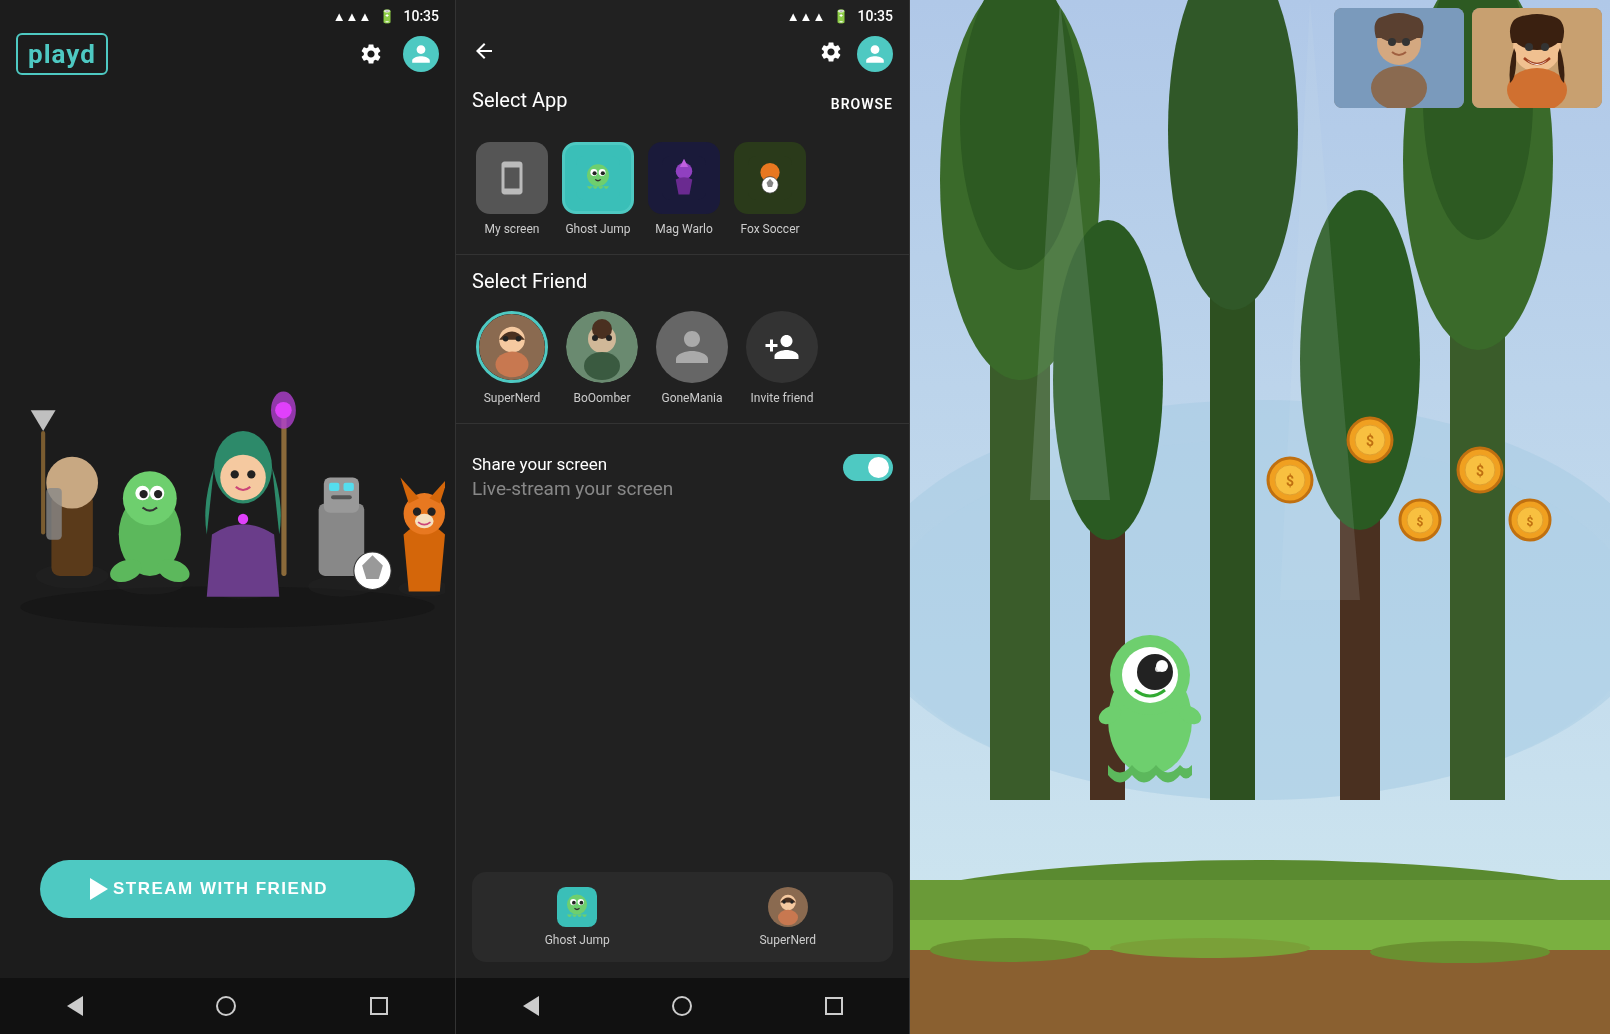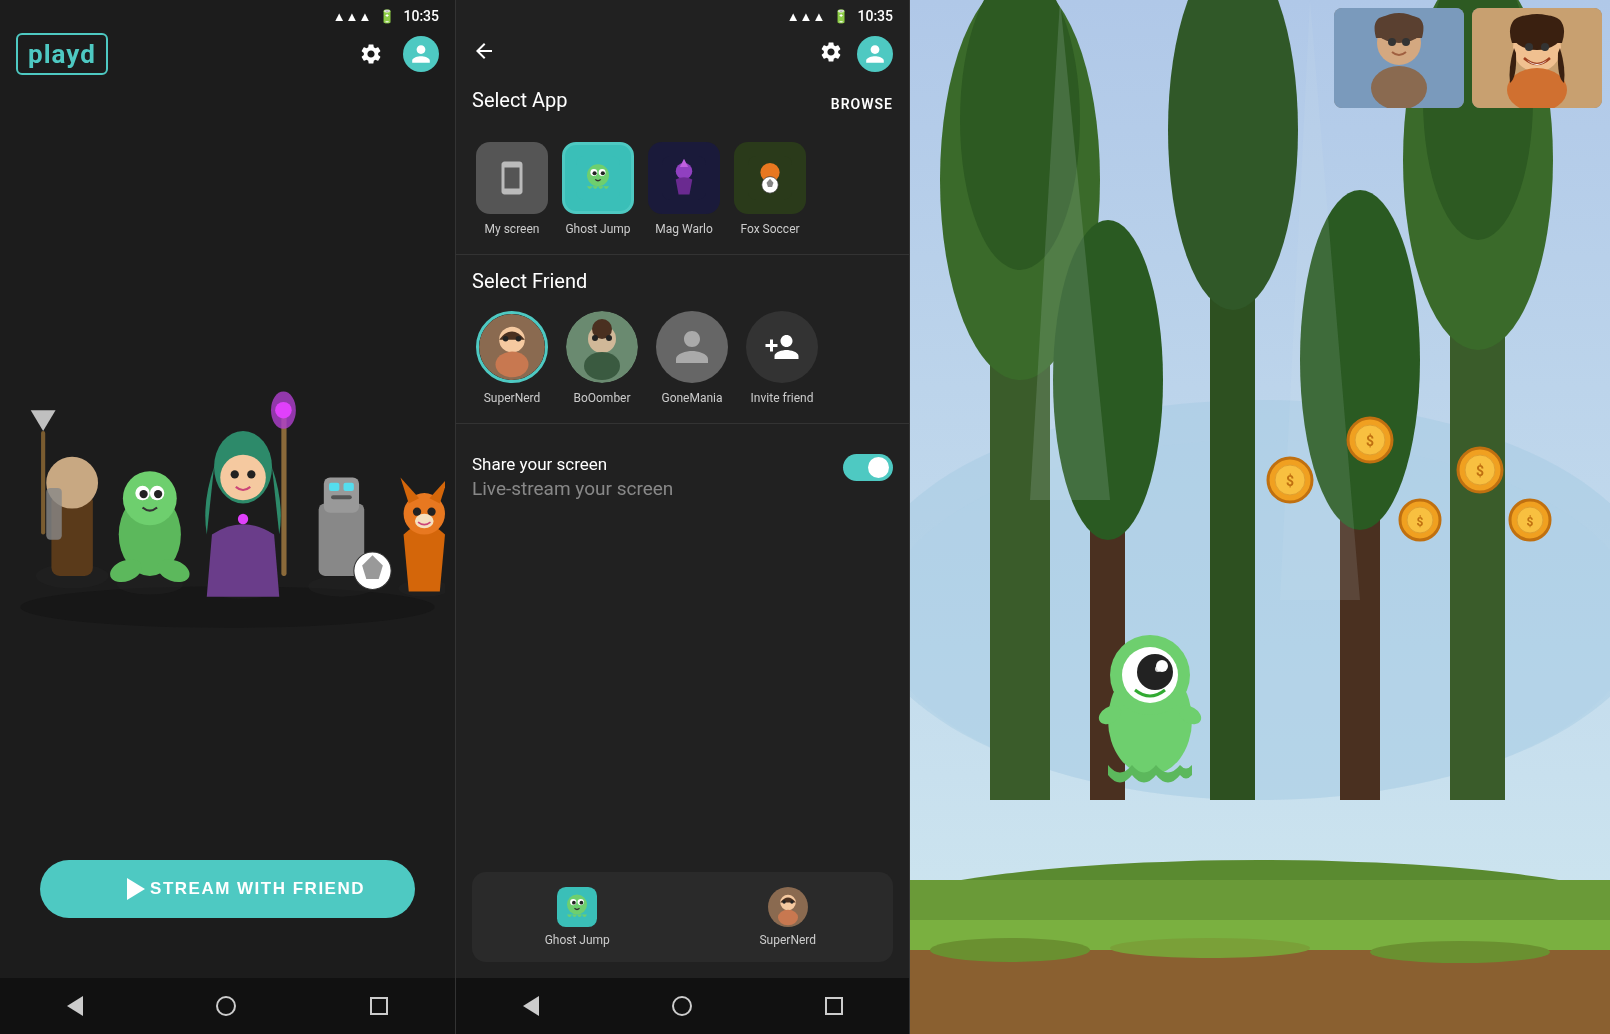--- a/index.html
+++ b/index.html
@@ -102,21 +102,21 @@
     .stream-button {
       background: #4ec9c2;
       border: none;
       border-radius: 50px;
       padding: 18px 50px;
       display: flex;
       align-items: center;
       gap: 5px;
       cursor: pointer;
       width: 100%;
-      justify-content: flex-end;
+      justify-content: flex-start;
     }
 
     .stream-button .play-icon {
       width: 0;
       height: 0;
       border-top: 11px solid transparent;
       border-bottom: 11px solid transparent;
       border-left: 18px solid white;
     }
 

